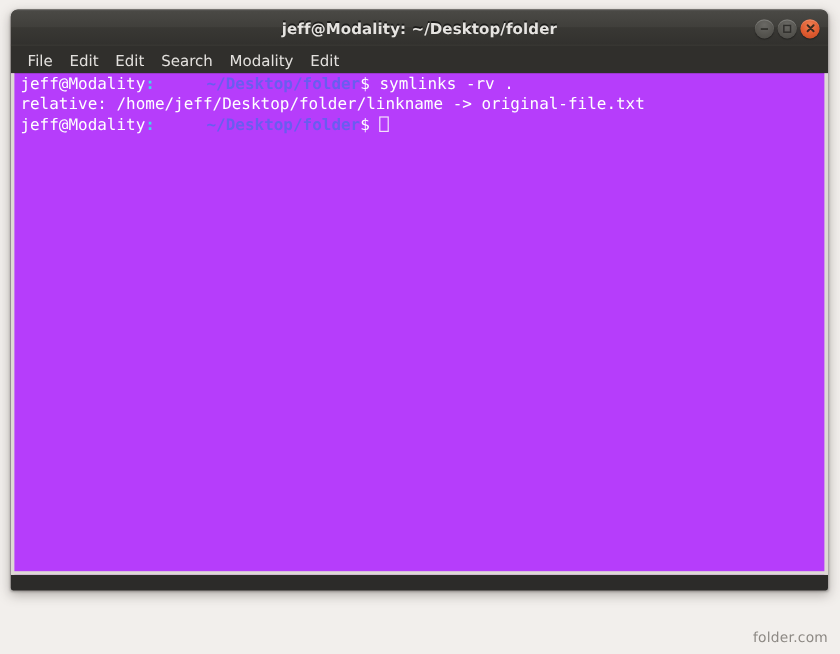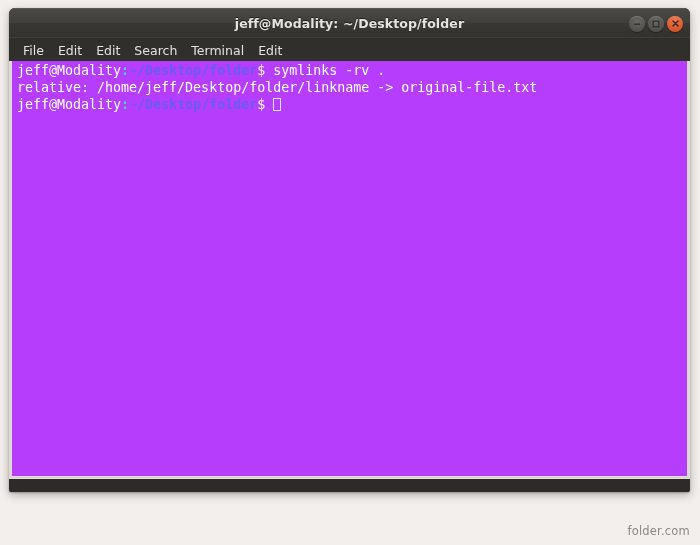--- a/index.html
+++ b/index.html
@@ -119,21 +119,21 @@
   #terminal-lines {
     font-family: "DejaVu Sans Mono", monospace;
     font-size: 13.3px;
     line-height: 16.8px;
     white-space: pre;
     color: #ffffff;
   }
   .tline { white-space: pre; }
   .seg-user { color: #ffffff; font-weight: normal; }
   .seg-colon { color: #42d7e8; font-weight: bold; }
-  .seg-path  { color: #6a5cf0; font-weight: bold; }
+  .seg-path  { color: #6a5cf0; font-weight: bold; margin-left: 43px; }
   .seg-dollar{ color: #ffffff; }
   .seg-plain { color: #ffffff; }
   .cursor-block {
     display: inline-block;
     width: 8px;
     height: 13px;
     border: 1px solid #f4e4fb;
     box-sizing: border-box;
     vertical-align: -2px;
     background: transparent;
@@ -176,21 +176,21 @@
         </svg>
       </div>
     </div>
   </div>
 
   <div id="menu-bar">
     <div class="menu-item">File</div>
     <div class="menu-item">Edit</div>
     <div class="menu-item">Edit</div>
     <div class="menu-item">Search</div>
-    <div class="menu-item">Terminal</div>
+    <div class="menu-item">Modality</div>
     <div class="menu-item">Edit</div>
   </div>
 
   <div id="terminal-body">
     <div id="terminal-lines"><div class="tline"><span class="seg-user">jeff@Modality</span><span class="seg-colon">:</span><span class="seg-path">~/Desktop/folder</span><span class="seg-dollar">$ </span><span class="seg-plain">symlinks -rv .</span></div><div class="tline"><span class="seg-plain">relative: /home/jeff/Desktop/folder/linkname -&gt; original-file.txt</span></div><div class="tline"><span class="seg-user">jeff@Modality</span><span class="seg-colon">:</span><span class="seg-path">~/Desktop/folder</span><span class="seg-dollar">$ </span><span class="cursor-block"></span></div></div>
   </div>
 
 </div>
 
 <div id="watermark">folder.com</div>

